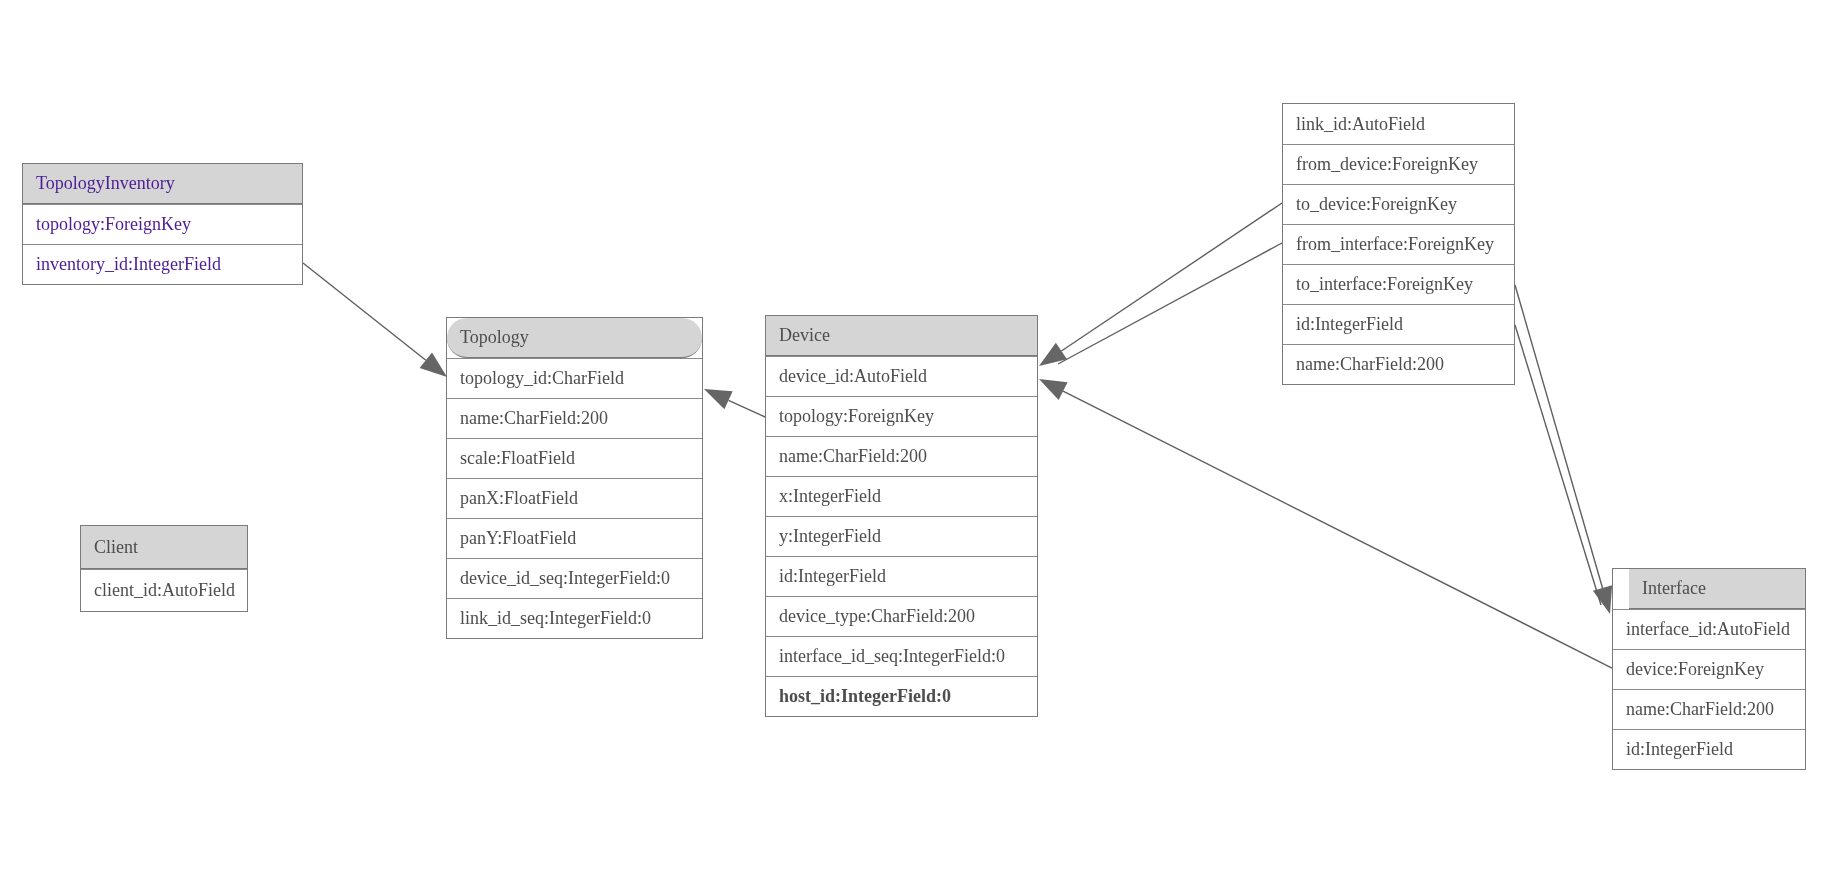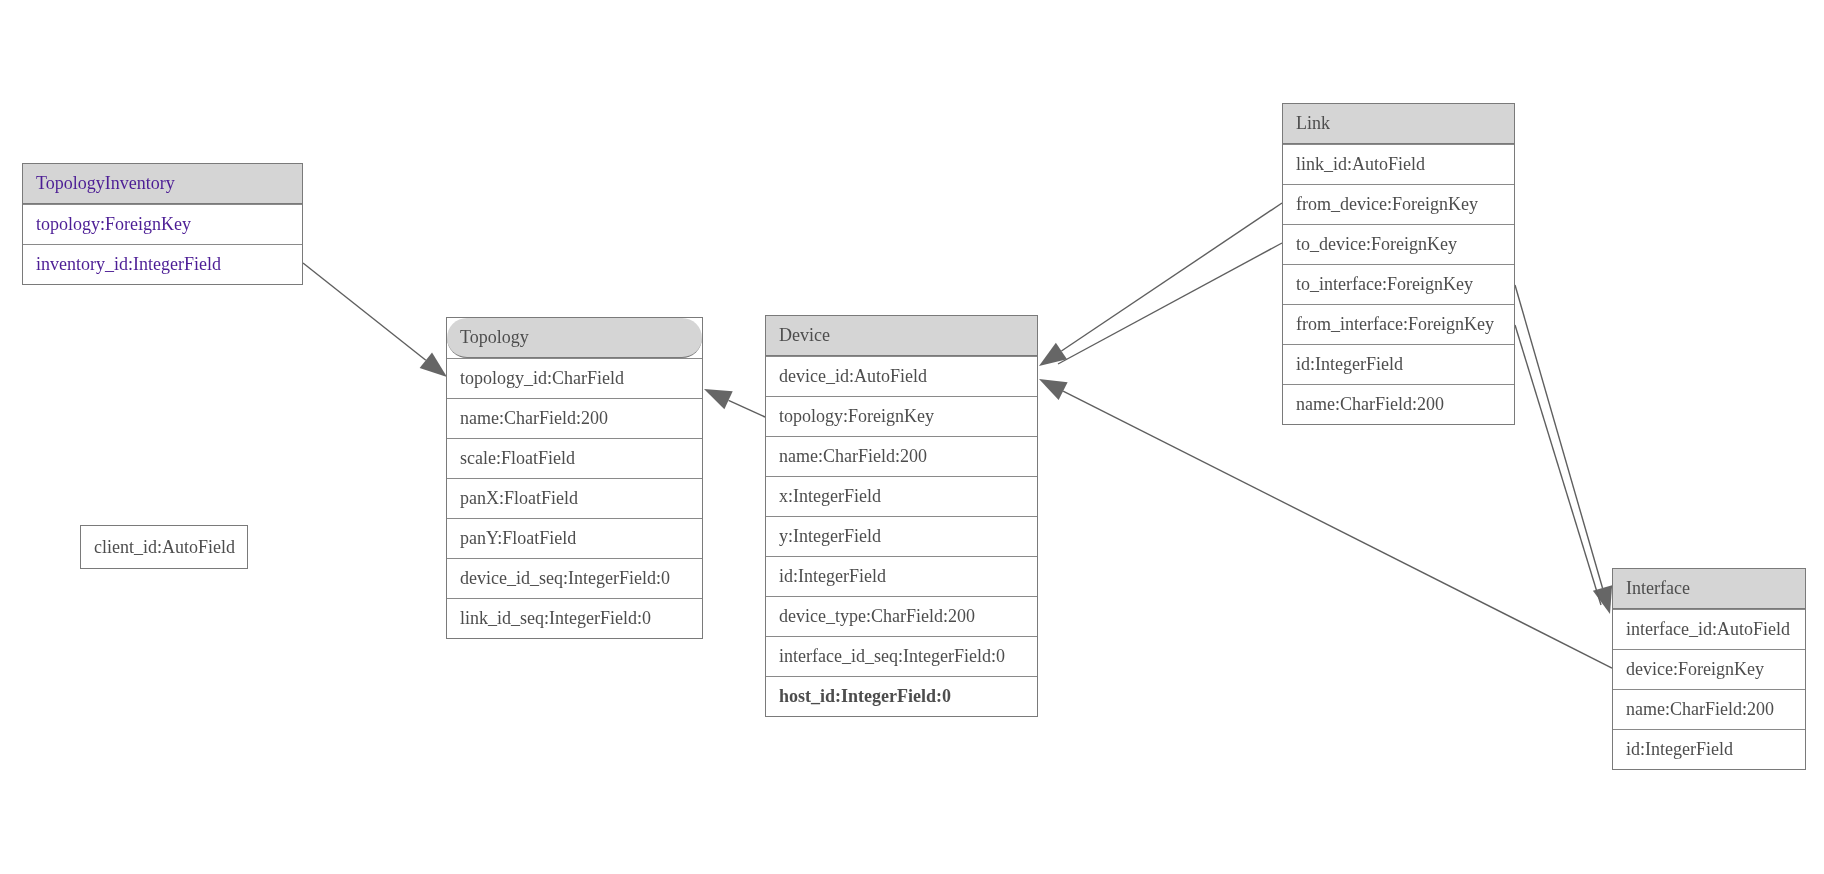--- a/index.html
+++ b/index.html
@@ -63,45 +63,45 @@
         <div class="entity-header" style="height: 40px; background: rgb(213, 213, 213); border-radius: 20px;">Topology</div>
         <div class="entity-row" style="height: 40px;">topology_id:CharField</div>
         <div class="entity-row" style="height: 40px;">name:CharField:200</div>
         <div class="entity-row" style="height: 40px;">scale:FloatField</div>
         <div class="entity-row" style="height: 40px;">panX:FloatField</div>
         <div class="entity-row" style="height: 40px;">panY:FloatField</div>
         <div class="entity-row" style="height: 40px;">device_id_seq:IntegerField:0</div>
         <div class="entity-row" style="height: 40px;">link_id_seq:IntegerField:0</div>
       </div>
       <div class="entity" style="left: 80px; top: 525px; width: 168px; border-color: rgb(122, 122, 122); color: rgb(77, 77, 77);">
+        <div class="entity-header" style="height: 43px; background: rgb(213, 213, 213);">Client</div>
         <div class="entity-row" style="height: 42px;">client_id:AutoField</div>
       </div>
       <div class="entity" style="left: 765px; top: 315px; width: 273px; border-color: rgb(122, 122, 122); color: rgb(77, 77, 77);">
         <div class="entity-header" style="height: 40px; background: rgb(213, 213, 213);">Device</div>
         <div class="entity-row" style="height: 40px;">device_id:AutoField</div>
         <div class="entity-row" style="height: 40px;">topology:ForeignKey</div>
         <div class="entity-row" style="height: 40px;">name:CharField:200</div>
         <div class="entity-row" style="height: 40px; text-align: right;">x:IntegerField</div>
         <div class="entity-row" style="height: 40px;">y:IntegerField</div>
         <div class="entity-row" style="height: 40px;">id:IntegerField</div>
         <div class="entity-row" style="height: 40px;">device_type:CharField:200</div>
         <div class="entity-row" style="height: 40px;">interface_id_seq:IntegerField:0</div>
         <div class="entity-row" style="height: 40px; font-weight: bold;">host_id:IntegerField:0</div>
       </div>
       <div class="entity" style="left: 1282px; top: 103px; width: 233px; border-color: rgb(122, 122, 122); color: rgb(77, 77, 77);">
-        <div class="entity-header" style="height: 40px; background: rgb(213, 213, 213);">Link</div>
         <div class="entity-row" style="height: 40px;">link_id:AutoField</div>
         <div class="entity-row" style="height: 40px;">from_device:ForeignKey</div>
         <div class="entity-row" style="height: 40px;">to_device:ForeignKey</div>
+        <div class="entity-row" style="height: 40px;">from_interface:ForeignKey</div>
         <div class="entity-row" style="height: 40px;">to_interface:ForeignKey</div>
-        <div class="entity-row" style="height: 40px;">from_interface:ForeignKey</div>
         <div class="entity-row" style="height: 40px;">id:IntegerField</div>
         <div class="entity-row" style="height: 40px;">name:CharField:200</div>
       </div>
       <div class="entity" style="left: 1612px; top: 568px; width: 194px; border-color: rgb(122, 122, 122); color: rgb(77, 77, 77);">
-        <div class="entity-header" style="height: 40px; background: rgb(213, 213, 213);">Interface</div>
+        <div class="entity-header" style="height: 40px; background: rgb(213, 213, 213); margin-left: 16px;">Interface</div>
         <div class="entity-row" style="height: 40px;">interface_id:AutoField</div>
         <div class="entity-row" style="height: 40px;">device:ForeignKey</div>
         <div class="entity-row" style="height: 40px;">name:CharField:200</div>
         <div class="entity-row" style="height: 40px;">id:IntegerField</div>
       </div>
     </div>
 </div>
 
 </body></html>

